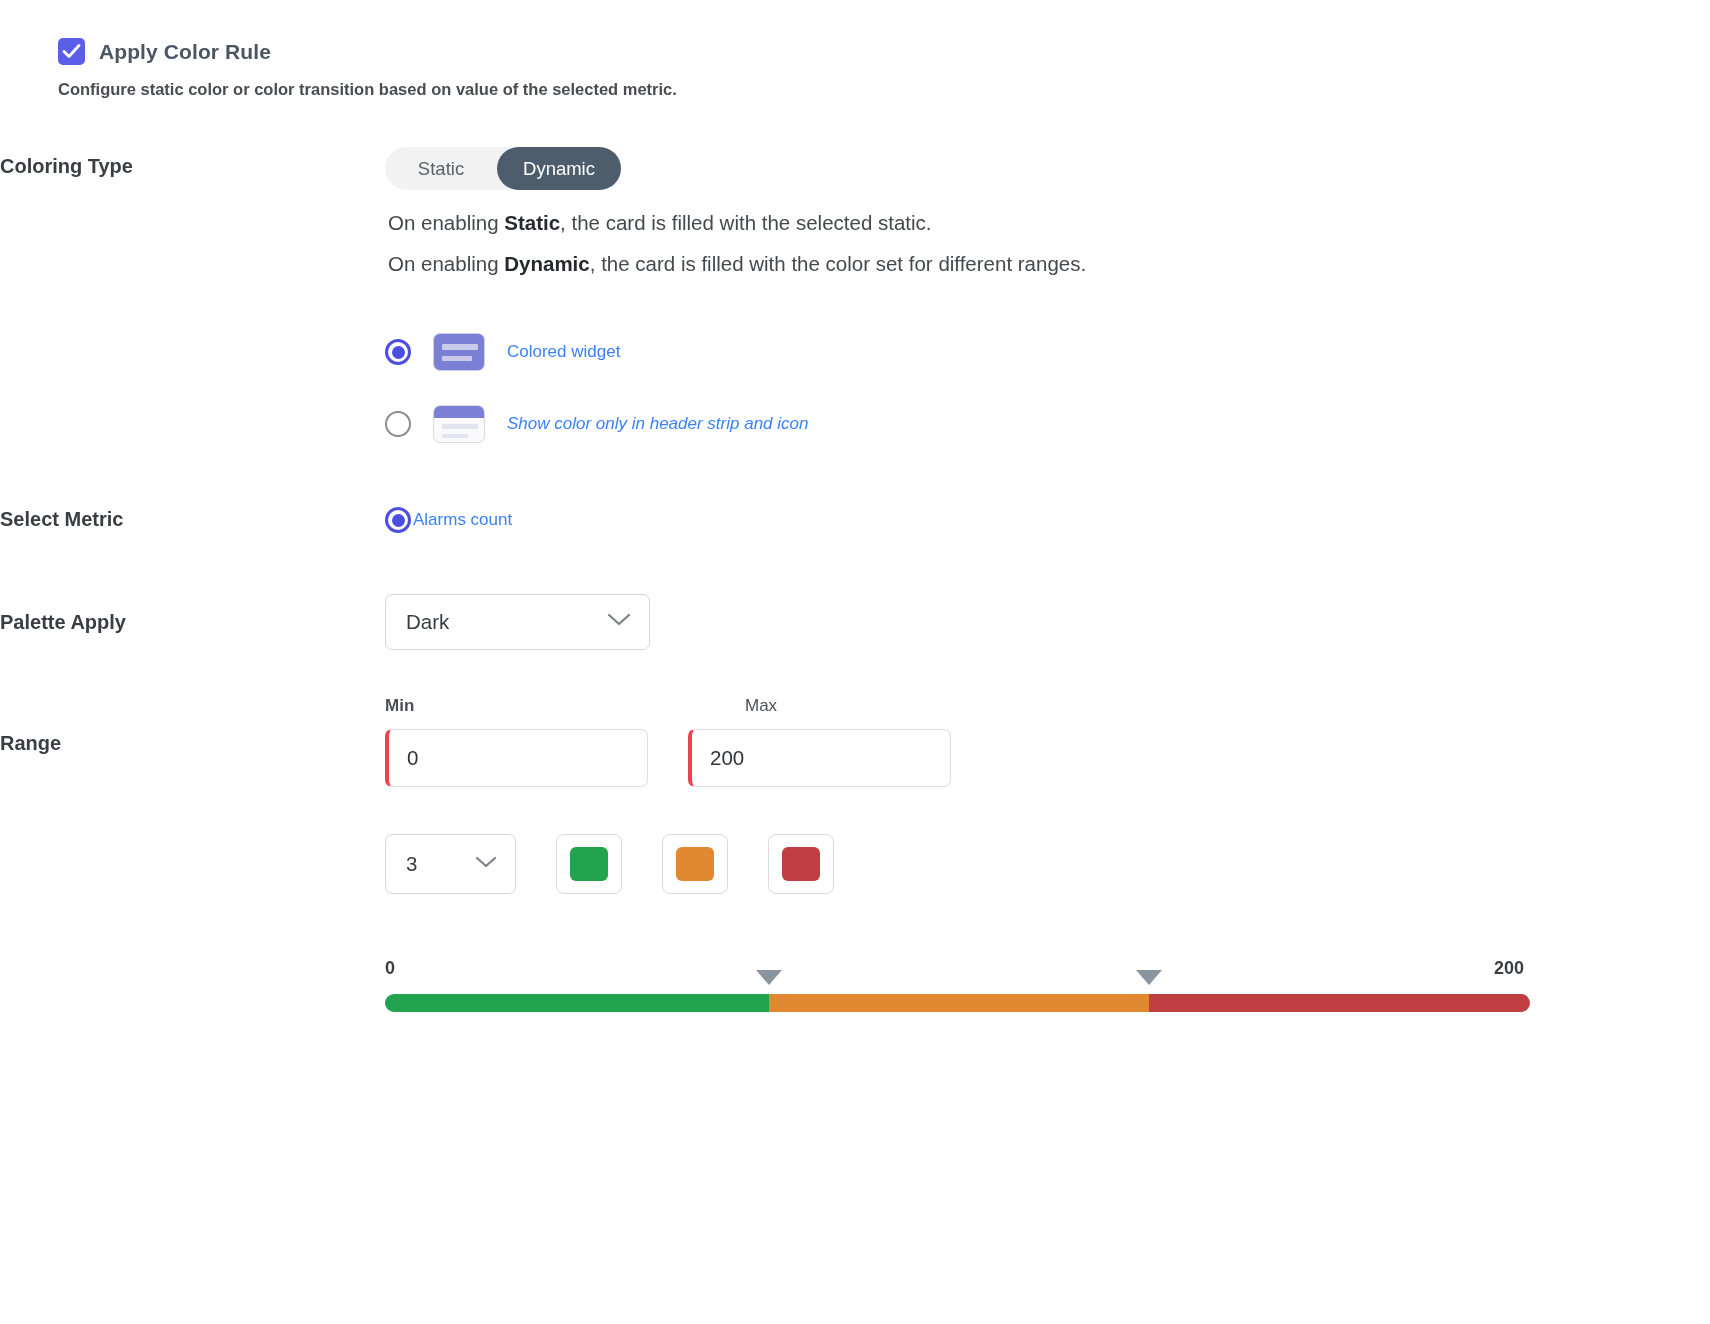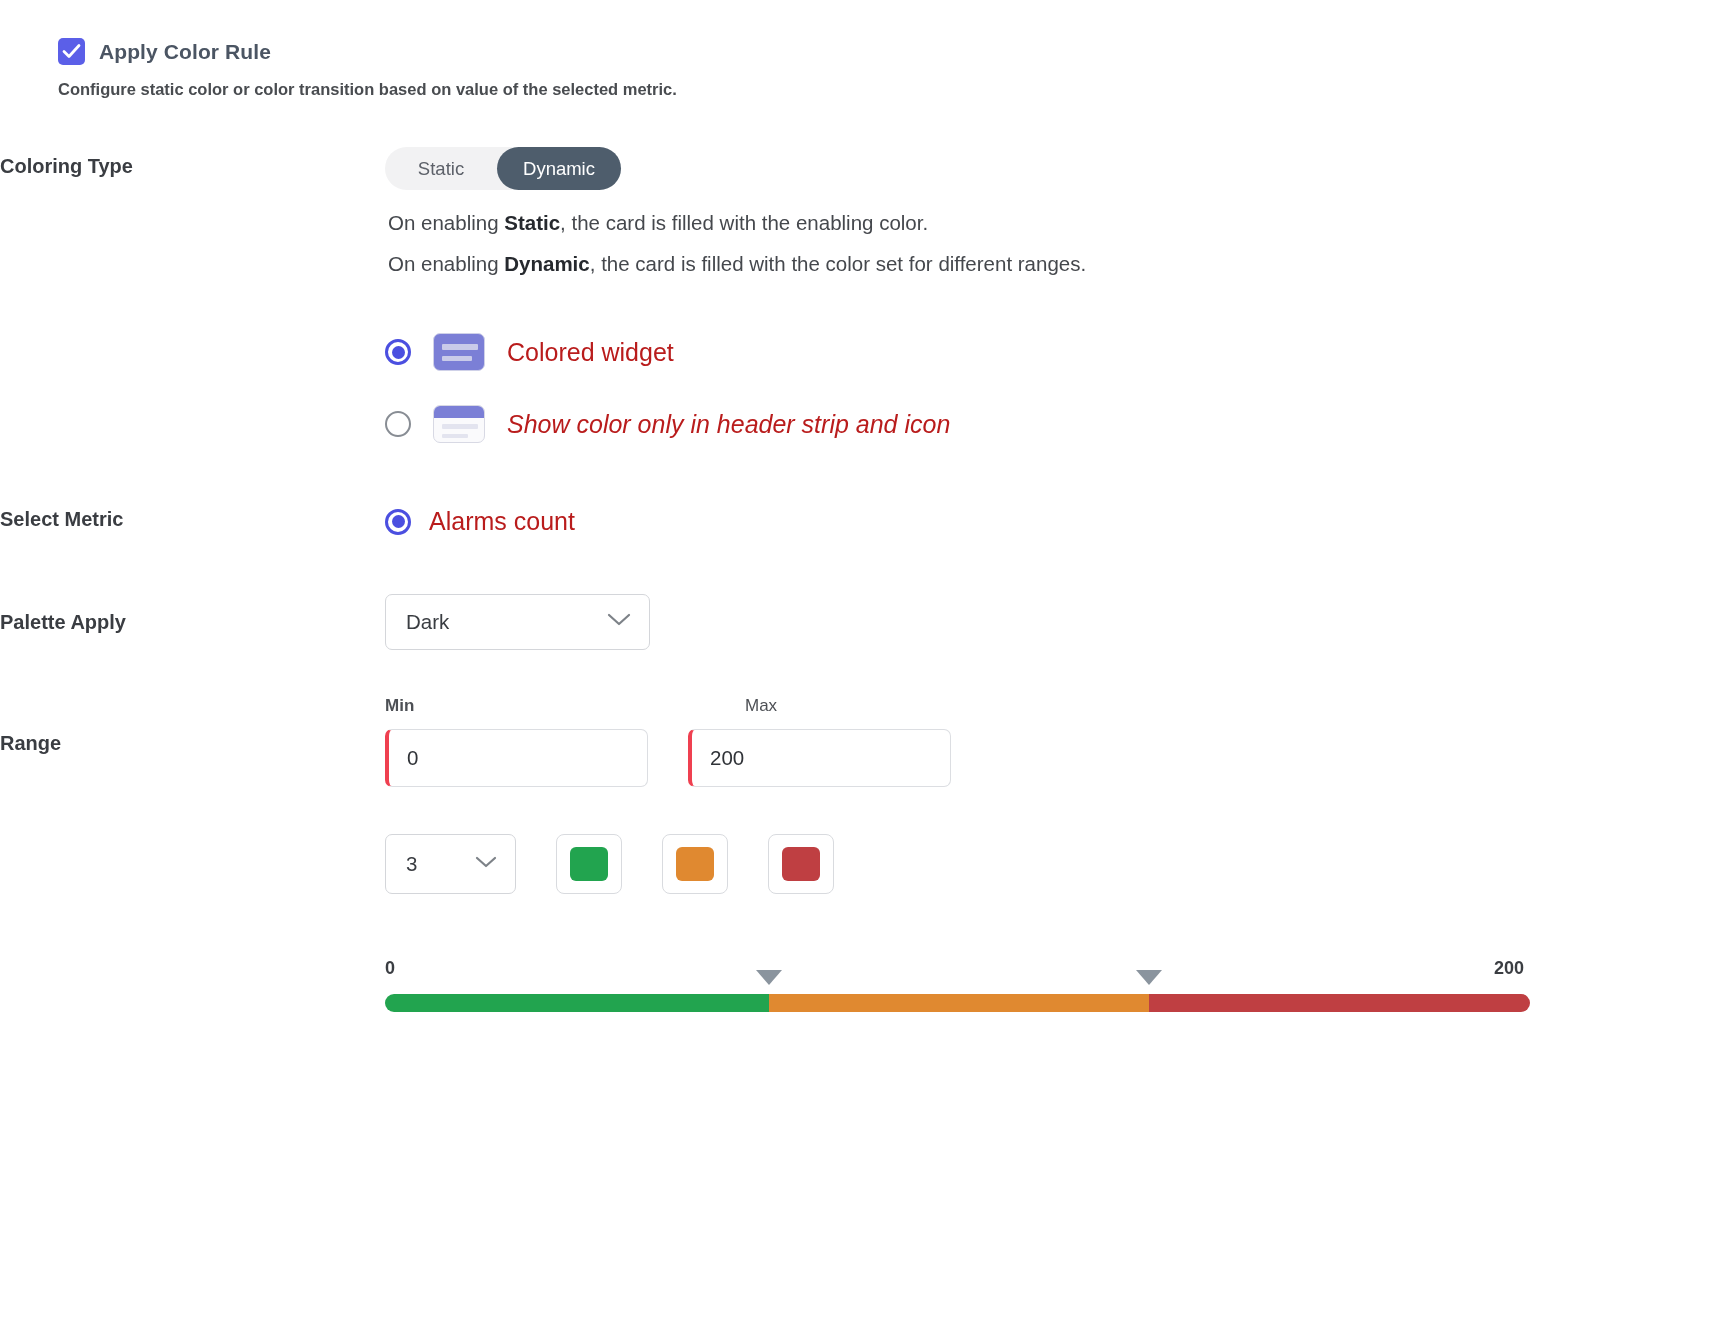--- a/index.html
+++ b/index.html
@@ -131,22 +131,22 @@
   .radio.on::after {
     content: "";
     position: absolute;
     left: 50%; top: 50%;
     width: 13px; height: 13px;
     margin: -6.5px 0 0 -6.5px;
     border-radius: 50%;
     background: #4b4fe0;
   }
   .opt-label {
-    font-size: 25px;
-    color: #b91c1c;
+    font-size: 17px;
+    color: #3b82f6;
     white-space: nowrap;
   }
 
   
   .thumb {
     width: 52px;
     height: 38px;
     border-radius: 7px;
     overflow: hidden;
     flex: none;
@@ -292,21 +292,21 @@
 <div class="form">
 
   <div class="flabel" style="left:0;top:155px;width:281px;">Coloring Type</div>
 
   <div class="seg">
     <div class="seg-btn inactive">Static</div>
     <div class="seg-btn active">Dynamic</div>
   </div>
 
   <div class="expl l1">
-    <span>On enabling </span><b>Static</b><span>, the card is filled with the enabling color.</span>
+    <span>On enabling </span><b>Static</b><span>, the card is filled with the selected static.</span>
   </div>
   <div class="expl l2">
     <span>On enabling </span><b>Dynamic</b><span>, the card is filled with the color set for different ranges.</span>
   </div>
 
   <div class="opt-row" style="left:385px;top:333px;gap:22px;">
     <div class="radio on"></div>
     <div class="thumb filled">
       <span class="bar b1"></span>
         <span class="bar b2"></span>
@@ -319,21 +319,21 @@
     <div class="thumb strip">
       <span class="top"></span>
         <span class="bar b1"></span>
         <span class="bar b2"></span>
     </div>
     <div class="opt-label">Show color only in header strip and icon</div>
   </div>
 
   <div class="flabel" style="left:0;top:508px;width:281px;">Select Metric</div>
 
-  <div class="opt-row" style="left:385px;top:507px;gap:18px;">
+  <div class="opt-row" style="left:385px;top:507px;gap:2px;">
     <div class="radio on"></div>
     <div class="opt-label">Alarms count</div>
   </div>
 
   <div class="flabel" style="left:0;top:611px;width:281px;">Palette Apply</div>
 
   <div class="select" style="left:385px;top:594px;width:265px;height:56px;">
     <span class="val">Dark</span>
     <span class="chev">
       <svg width="24" height="14" viewBox="0 0 24 14">

